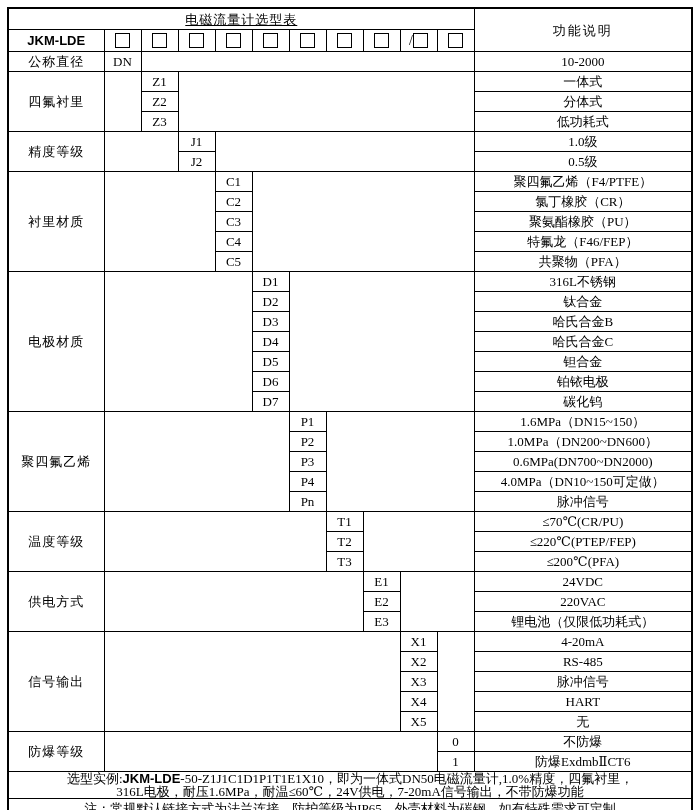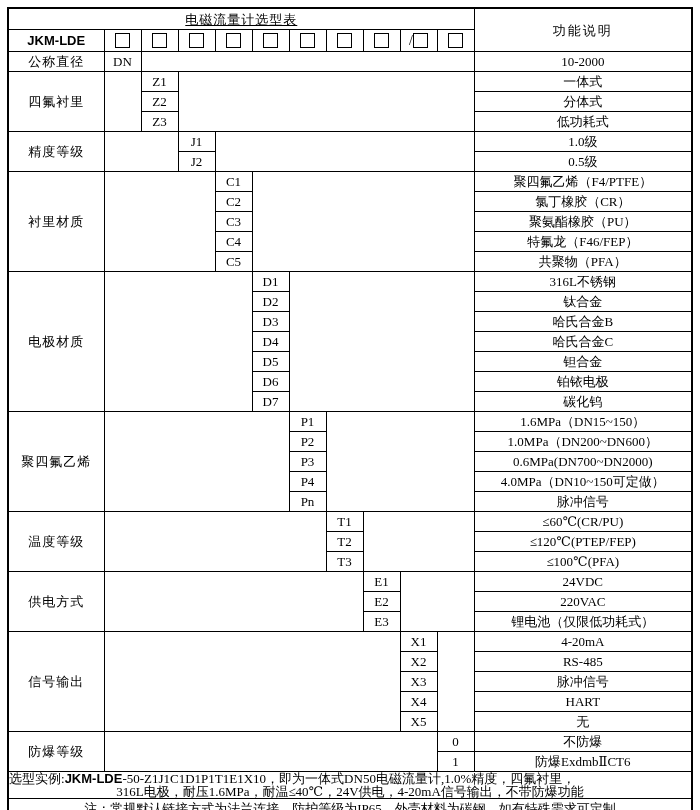--- a/index.html
+++ b/index.html
@@ -56,21 +56,21 @@
     background: #fff;
   }
   span.cb-prefix { font-size: 14px; vertical-align: middle; }
   td.example-cell {
     height: 52px;
     font-size: 14px;
     white-space: normal;
     line-height: 1.55;
     padding: 3px 2px;
   }
-  td.example-cell .line1 { text-align: left; }
+  td.example-cell .line1 { text-align: center; }
   td.example-cell .line2 { text-align: center; }
   td.example-cell .model-bold {
     font-family: "Liberation Sans", "DejaVu Sans", sans-serif;
     font-weight: bold;
     font-size: 13px;
   }
   td.note-cell {
     height: 24px;
     font-size: 14px;
     text-align: left;
@@ -230,29 +230,29 @@
   <tr>
     <td class="code">Pn</td>
     <td class="desc">脉冲信号</td>
   </tr>
 
   <tr>
     <td rowspan="3" class="lbl">温度等级</td>
     <td colspan="6" rowspan="3"></td>
     <td class="code">T1</td>
     <td colspan="3" rowspan="3"></td>
-    <td class="desc">≤60℃(CR/PU)</td>
+    <td class="desc">≤70℃(CR/PU)</td>
   </tr>
   <tr>
     <td class="code">T2</td>
-    <td class="desc">≤120℃(PTEP/FEP)</td>
+    <td class="desc">≤220℃(PTEP/FEP)</td>
   </tr>
   <tr>
     <td class="code">T3</td>
-    <td class="desc">≤100℃(PFA)</td>
+    <td class="desc">≤200℃(PFA)</td>
   </tr>
 
   <tr>
     <td rowspan="3" class="lbl">供电方式</td>
     <td colspan="7" rowspan="3"></td>
     <td class="code">E1</td>
     <td colspan="2" rowspan="3"></td>
     <td class="desc">24VDC</td>
   </tr>
   <tr>
@@ -295,21 +295,21 @@
     <td class="desc">不防爆</td>
   </tr>
   <tr>
     <td class="code">1</td>
     <td class="desc">防爆ExdmbⅡCT6</td>
   </tr>
 
   <tr>
     <td colspan="12" class="example-cell">
       <div class="line1"><span>选型实例:</span><span class="model-bold">JKM-LDE</span><span>-50-Z1J1C1D1P1T1E1X10，即为一体式DN50电磁流量计,1.0%精度，四氟衬里，</span></div>
-      <div class="line2">316L电极，耐压1.6MPa，耐温≤40℃，24V供电，4-20mA信号输出，不带防爆功能</div>
+      <div class="line2">316L电极，耐压1.6MPa，耐温≤60℃，24V供电，7-20mA信号输出，不带防爆功能</div>
     </td>
   </tr>
 
   <tr>
     <td colspan="12" class="note-cell">注：常规默认链接方式为法兰连接，防护等级为IP65，外壳材料为碳钢，如有特殊需求可定制</td>
   </tr>
 </tbody>
     </table>
 </div>
 

